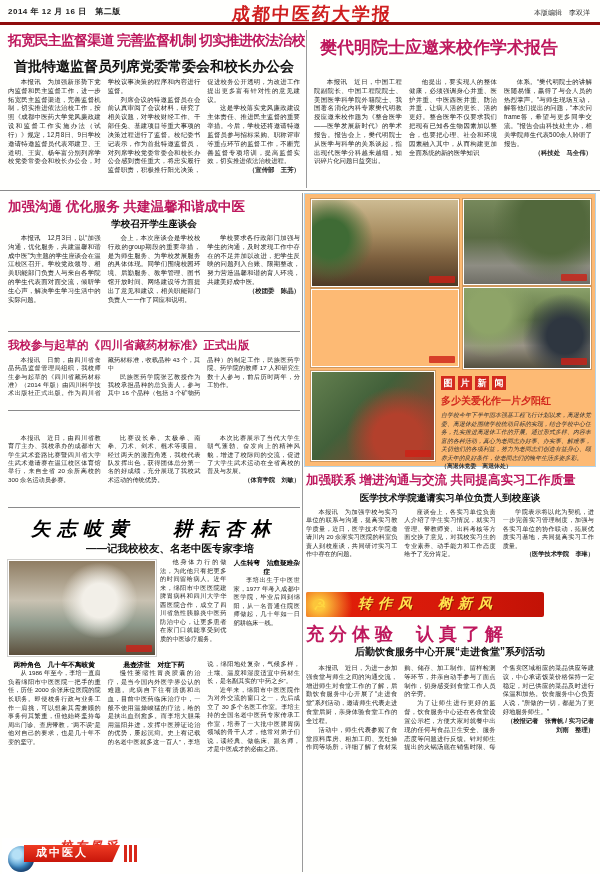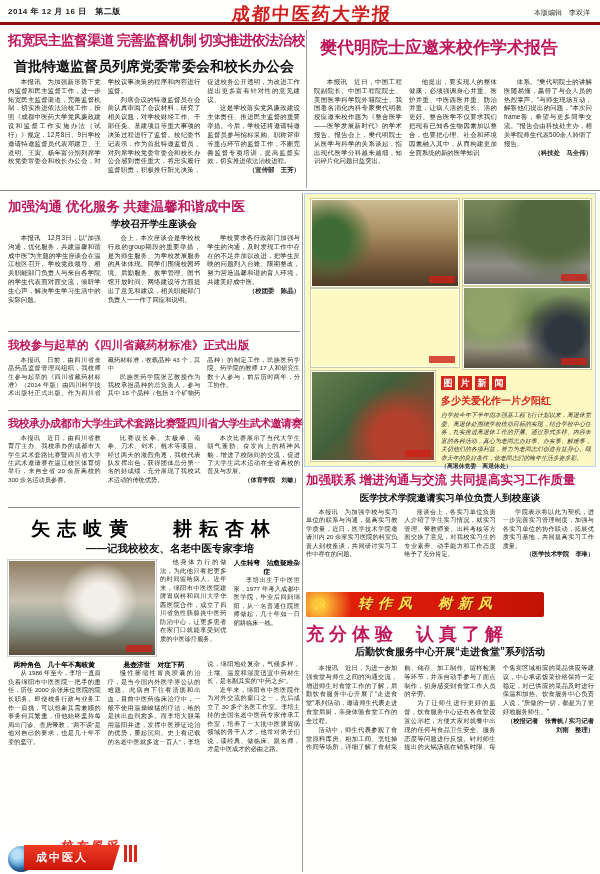--- a/index.html
+++ b/index.html
@@ -34,43 +34,43 @@
   .p-room{background:radial-gradient(circle at 50% 18%,#efe9dc 0 25%,rgba(0,0,0,0) 55%),
           linear-gradient(180deg,#ddd6c9 0%,#b0a染 0,#b0a898 48%,#6e675d 82%,#4c463e 100%);}
   .p-talk{background:radial-gradient(circle at 20% 30%,#8ea468 0 18%,rgba(0,0,0,0) 40%),
           radial-gradient(circle at 80% 60%,#2e3640 0 16%,rgba(0,0,0,0) 38%),
           linear-gradient(180deg,#8aa069 0%,#5d7244 40%,#9a9486 72%,#55503f 100%);}
   .p-table{background:radial-gradient(circle at 70% 75%,#b3402c 0 22%,rgba(0,0,0,0) 48%),
            linear-gradient(135deg,#64804f 0%,#42603a 42%,#7b4a33 72%,#9c452c 100%);}
   .p-clinic{background:radial-gradient(circle at 62% 42%,#f2efe8 0 16%,rgba(0,0,0,0) 36%),
             linear-gradient(180deg,#8f7d63 0%,#c9c2b2 42%,#8e9a8c 68%,#5c4f3c 100%);}
   
-  .panel{background:#fef9c3;border:1px solid #b3d4ea;}
+  .panel{background:#fdba74;border:1px solid #b3d4ea;}
   .tagbox{display:inline-block;width:14px;height:14px;background:#d3281e;color:#fff;font-size:9px;
           font-weight:bold;text-align:center;line-height:14px;margin-right:3px;}
   .pn-head{font-weight:bold;color:#d3281e;white-space:nowrap;}
   .pn-body{font-size:5.9px;line-height:1.45;font-style:italic;color:#333;text-align:justify;}
   
   .banner{background:linear-gradient(90deg,#e42008 0%,#d7190a 55%,#c21206 100%);border-radius:2px;
           position:relative;overflow:hidden;}
   .banner .rays{position:absolute;left:-8px;top:-14px;width:70px;height:54px;
           background:radial-gradient(circle at 30% 50%,rgba(255,215,64,.9) 0 10%,rgba(255,215,64,0) 60%);}
   .emblem{position:absolute;left:7px;top:4px;font-size:15px;color:#ffd740;}
   .banner-text{position:absolute;left:52px;top:3px;font-size:14px;font-weight:bold;color:#ffe34d;
           font-family:"Liberation Serif",serif;font-style:italic;letter-spacing:6px;white-space:nowrap;
           text-shadow:1px 1px 0 rgba(120,20,0,.6);}
   
   .alumni-wrap{background:#fff;}
   .alumni-label{font-size:12px;font-weight:bold;font-style:italic;color:#e03026;letter-spacing:3px;
           text-shadow:0 0 1px #ffb3a8;white-space:nowrap;}
   .globe{width:26px;height:26px;border-radius:50%;
          background:radial-gradient(circle at 35% 32%,#b5e0f6 0 18%,#3f90cc 55%,#174f86 100%);
          box-shadow:inset -2px -3px 5px rgba(0,0,30,.45);}
-  .flag{position:absolute;left:22px;top:7px;width:96px;height:25px;background:linear-gradient(180deg,#ef3b24,#c8160a);
-        clip-path:polygon(0 0,100% 0,92% 100%,0 100%);display:flex;align-items:center;}
+  .flag{position:absolute;left:22px;top:7px;width:96px;height:17px;background:linear-gradient(180deg,#ef3b24,#c8160a);
+        clip-path:polygon(0 0,100% 0,92% 100%,0 100%);display:flex;}
   .flag span{color:#fff;font-weight:bold;font-size:11px;letter-spacing:2px;padding-left:12px;white-space:nowrap;}
   .bars{position:absolute;left:122px;top:7px;width:14px;height:17px;
         background:repeating-linear-gradient(90deg,#d8281a 0 3px,#fff 3px 5px);}
   .feature-title{font-family:"Liberation Serif",serif;font-weight:bold;font-size:19px;letter-spacing:7px;
         color:#000;text-align:center;white-space:nowrap;}
 </style>
 </head>
 <body>
 
 <div id="paper">
@@ -113,30 +113,29 @@
   <div class="abs hr" style="left:8px;width:292px;top:331px;"></div>
 
   <div class="abs h-big" style="left:8px;top:338px;width:292px;font-size:11.5px;">我校参与起草的《四川省藏药材标准》正式出版</div>
   <div class="abs bd c3" style="left:8px;top:356px;width:292px;height:50px;font-size:6.2px;line-height:1.35;">
     <p>本报讯　日前，由四川省食品药品监督管理局组织，我校师生参与起草的《四川省藏药材标准》（2014 年版）由四川科学技术出版社正式出版。作为四川省藏药材标准，收载品种 43 个，其中</p>
     <p>民族医药学院张艺教授作为我校承担品种的总负责人，参与其中 16 个品种（包括 3 个矿物药品种）的制定工作，民族医药学院、药学院的教师 17 人和研究生数十人参与，前后历时两年，分工协作。</p>
 
   </div>
   <div class="abs hr" style="left:8px;width:292px;top:410px;"></div>
 
-  <div class="abs h-big" style="left:8px;top:416px;width:292px;font-size:11px;letter-spacing:-0.5px;">我校承办成都市大学生武术套路比赛暨四川省大学生武术邀请赛</div>
   <div class="abs bd c3" style="left:8px;top:434px;width:292px;height:68px;font-size:6.2px;line-height:1.35;">
     <p>本报讯　近日，由四川省教育厅主办、我校承办的成都市大学生武术套路比赛暨四川省大学生武术邀请赛在温江校区体育馆举行，来自全省 20 余所高校的 300 余名运动员参赛。</p>
     <p>比赛设长拳、太极拳、南拳、刀术、剑术、棍术等项目。经过两天的激烈角逐，我校代表队发挥出色，获得团体总分第一名的好成绩，充分展现了我校武术运动的传统优势。</p>
     <p>本次比赛展示了当代大学生朝气蓬勃、奋发向上的精神风貌，增进了校际间的交流，促进了大学生武术运动在全省高校的普及与发展。</p>
     <p class="sig">（体育学院　刘敏）</p>
   </div>
   <div class="abs hr" style="left:8px;width:292px;top:507px;"></div>
 
-  <div class="abs feature-title" style="left:8px;top:516px;width:292px;">矢志岐黄　 耕耘杏林</div>
+  <div class="abs feature-title" style="left:8px;top:516px;width:292px;font-style:italic;">矢志岐黄　 耕耘杏林</div>
   <div class="abs sub" style="left:24px;top:542px;width:292px;font-size:10.5px;">——记我校校友、名老中医专家李培</div>
 
   <div class="photo p-clinic" style="left:8px;top:560px;width:146px;height:94px;">
     <span class="wm"></span>
   </div>
   <div class="abs bd c2" style="left:160px;top:558px;width:140px;height:98px;font-size:6.2px;line-height:1.38;">
     <p>他身体力行的做法，为此他只有把更多的时间留给病人。近年来，绵阳市中医医院建脾胃病科和四川大学华西医院合作，成立了四川省急性胰腺炎中医药防治中心，让更多患者在家门口就能享受到优质的中医诊疗服务。</p>
     <p class="subhead" style="font-size:6.6px;">人生转弯　治愈疑难杂症</p>
     <p>李培出生于中医世家，1977 年考入成都中医学院，毕业后回到绵阳，从一名普通住院医师做起，几十年如一日躬耕临床一线。</p>
   </div>

